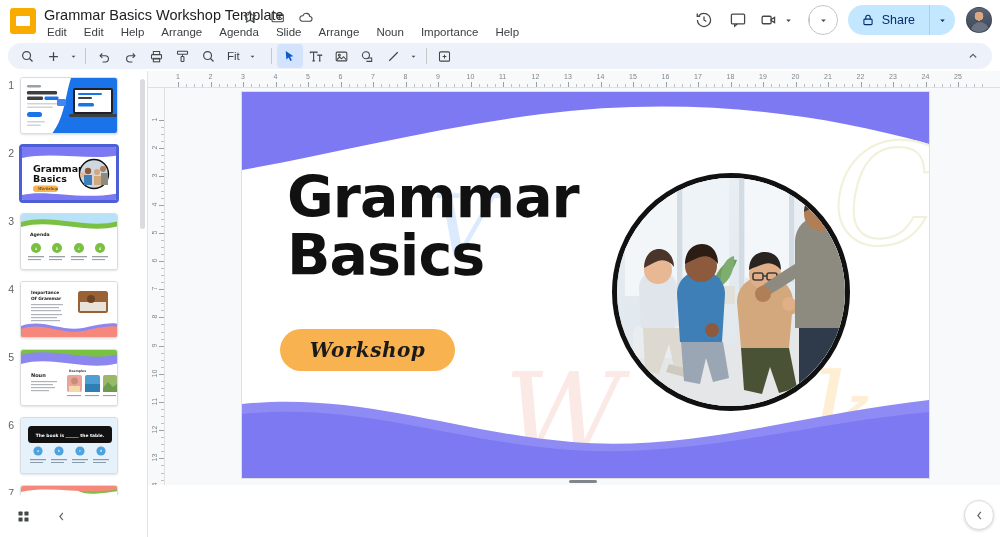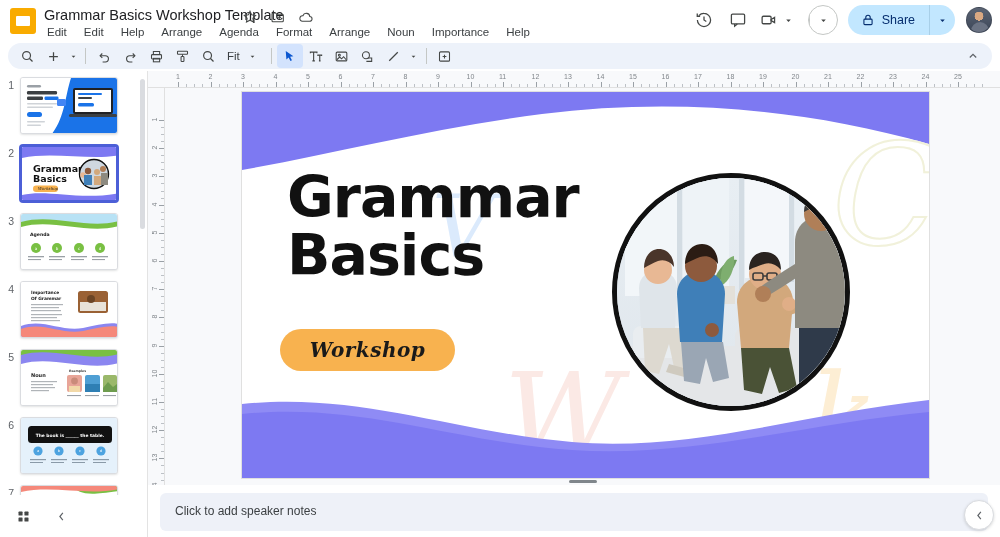--- a/index.html
+++ b/index.html
@@ -219,21 +219,21 @@
         </svg>
       </span>
     </div>
 
     <div class="menubar">
       <div class="menu-item">Edit</div>
       <div class="menu-item">Edit</div>
       <div class="menu-item">Help</div>
       <div class="menu-item">Arrange</div>
       <div class="menu-item">Agenda</div>
-      <div class="menu-item">Format</div>
+      <div class="menu-item">Slide</div>
       <div class="menu-item">Arrange</div>
       <div class="menu-item">Noun</div>
       <div class="menu-item">Importance</div>
       <div class="menu-item">Help</div>
     </div>
 
     <div class="tr-controls">
 
       <div class="icon-btn">
         <svg width="18" height="18" viewBox="0 0 24 24" fill="none" stroke="currentColor" stroke-width="1.7">
@@ -872,25 +872,20 @@
 
       <svg width="687" height="92" viewBox="0 0 687 92" preserveAspectRatio="none" style="position:absolute;left:0;bottom:0;">
         <path d="M0,18 C120,6 210,46 330,56 C450,66 560,28 687,14 V92 H0 Z" fill="#8f8bf5"></path>
         <path d="M0,28 C120,16 210,56 330,64 C450,72 560,38 687,26 V92 H0 Z" fill="#7d79f2"></path>
       </svg>
 
     </div>
     <div class="resize-handle"></div>
   </div>
 
-  <div class="notes-bar">
-    <div class="notes-box">
-      <div class="notes-placeholder">Click to add speaker notes</div>
-    </div>
-  </div>
 
   <div class="bottom-left">
     <div class="icon-btn" style="width:26px;height:26px;">
       <svg width="15" height="15" viewBox="0 0 24 24" fill="#444746">
         <rect x="4" y="4" width="6.5" height="6.5" rx="1"></rect>
           <rect x="13.5" y="4" width="6.5" height="6.5" rx="1"></rect>
         <rect x="4" y="13.5" width="6.5" height="6.5" rx="1"></rect>
           <rect x="13.5" y="13.5" width="6.5" height="6.5" rx="1"></rect>
       </svg>
     </div>

